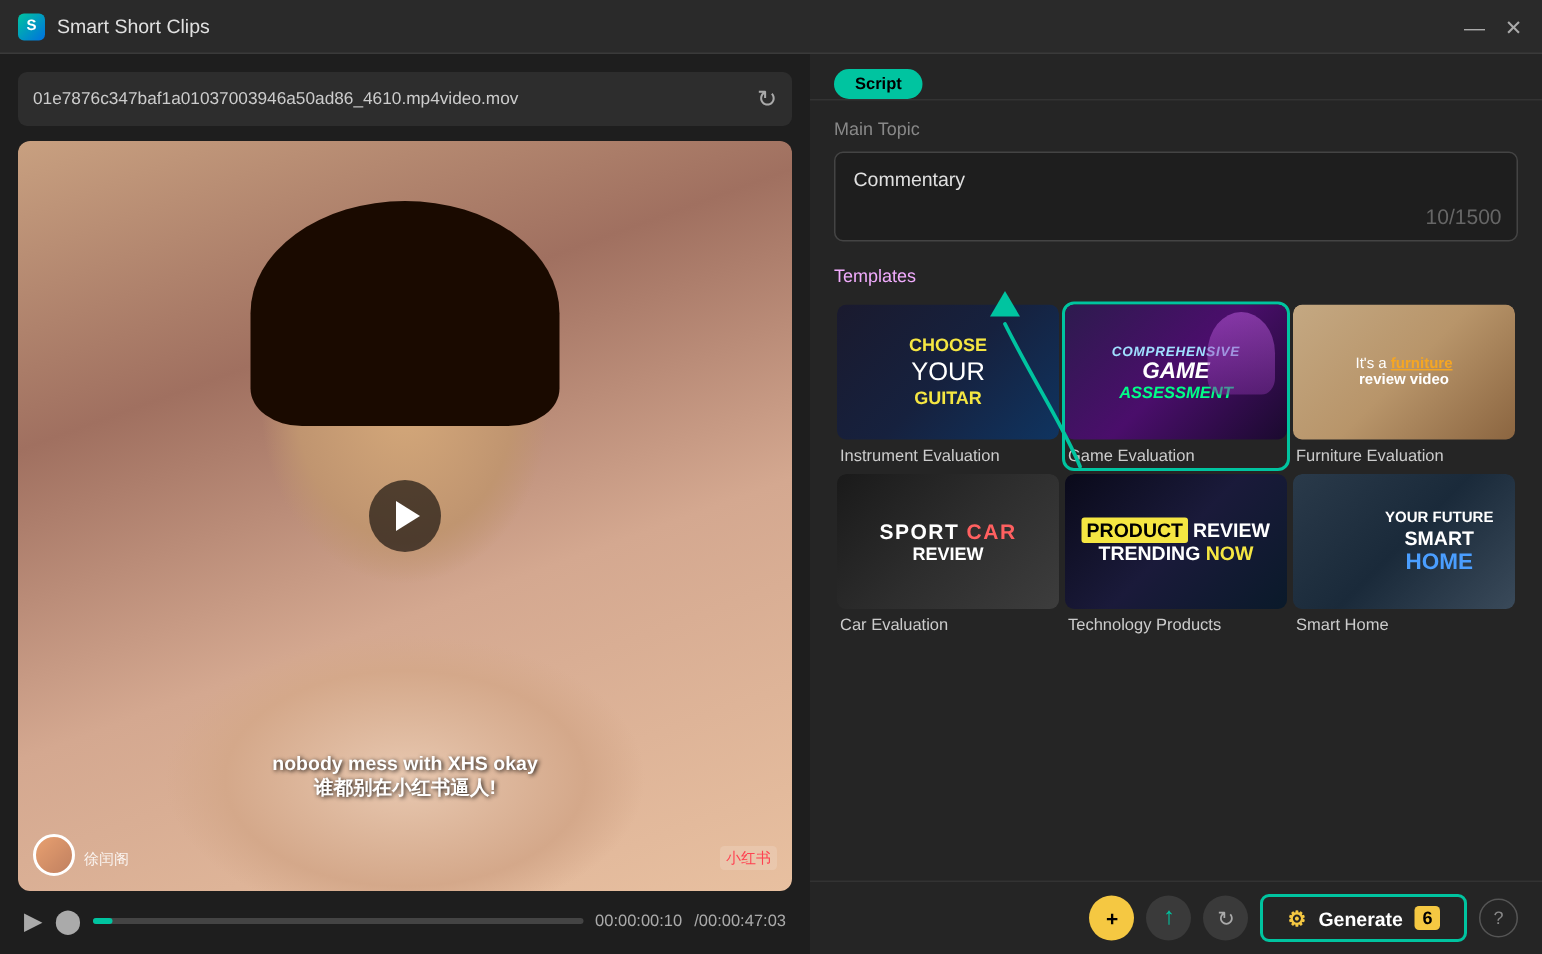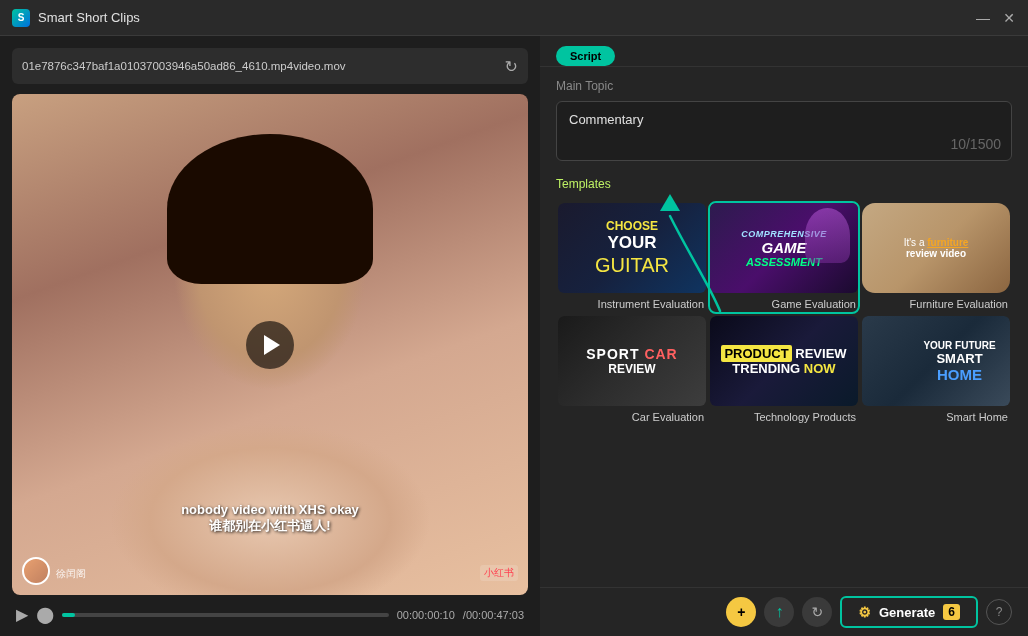--- a/index.html
+++ b/index.html
@@ -283,21 +283,21 @@
     }
 
     
     .templates-section {
       padding: 8px 16px;
       flex: 1;
       overflow-y: auto;
     }
     .templates-label {
       font-size: 12px;
-      color: #bef264;
+      color: #f0abfc;
       margin-bottom: 10px;
     }
     .templates-grid {
       display: grid;
       grid-template-columns: repeat(3, 1fr);
       gap: 0;
     }
     .template-item {
       cursor: pointer;
       border-radius: 8px;
@@ -311,33 +311,32 @@
       width: 100%;
       height: 90px;
       position: relative;
       overflow: hidden;
       border-radius: 6px;
     }
     .template-label {
       font-size: 11px;
       color: #ccc;
       padding: 5px 2px 2px;
-      text-align: right;
+      text-align: left;
     }
 
     
     .tmpl-guitar {
       background: linear-gradient(135deg, #1a1a2e 0%, #16213e 50%, #0f3460 100%);
     }
     .tmpl-game {
       background: linear-gradient(135deg, #2d1b4e 0%, #4a0e6b 50%, #1a0a2e 100%);
     }
     .tmpl-furniture {
       background: linear-gradient(135deg, #c4a882 0%, #b8956a 50%, #8b6540 100%);
-      border-radius: 13px;
     }
     .tmpl-car {
       background: linear-gradient(135deg, #1a1a1a 0%, #2d2d2d 50%, #3d3d3d 100%);
     }
     .tmpl-tech {
       background: linear-gradient(135deg, #0a0a1a 0%, #1a1a3a 50%, #0a1a2a 100%);
     }
     .tmpl-home {
       background: linear-gradient(135deg, #2a3a4a 0%, #1a2a3a 50%, #3a4a5a 100%);
     }
@@ -474,21 +473,21 @@
     </div>
 
     <div class="video-container">
       <div class="video-bg">
         <div class="person-silhouette"></div>
         <div class="hair"></div>
         <div class="play-button">
           <div class="play-triangle"></div>
         </div>
         <div class="video-subtitle">
-          <span>nobody video with XHS okay</span>
+          <span>nobody mess with XHS okay</span>
           <span>谁都别在小红书逼人!</span>
         </div>
         <div class="avatar-badge"></div>
         <div class="username-badge">徐闰阁</div>
         <div class="platform-badge">小红书</div>
       </div>
     </div>
 
     <div class="controls-bar">
       <span class="ctrl-btn">▶</span>
@@ -527,22 +526,22 @@
 
     <div class="templates-section">
       <div class="templates-label">Templates</div>
       <div class="templates-grid">
 
         <div class="template-item">
           <div class="template-thumb tmpl-guitar">
             <div class="tmpl-overlay">
               <div style="text-align:center; line-height:1.2;">
                 <div style="color:#f5e642; font-size:12px; font-weight:900; text-transform:uppercase;">CHOOSE</div>
-                <div style="color:white; font-size:17px; font-weight:700; text-transform:uppercase;">YOUR</div>
-                <div style="color:#f5e642; font-size:20px; font-weight:400; text-transform:uppercase;">GUITAR</div>
+                <div style="color:white; font-size:17px; font-weight:400; text-transform:uppercase;">YOUR</div>
+                <div style="color:#f5e642; font-size:12px; font-weight:700; text-transform:uppercase;">GUITAR</div>
               </div>
             </div>
           </div>
           <div class="template-label">Instrument Evaluation</div>
         </div>
 
         <div class="template-item selected">
           <div class="template-thumb tmpl-game">
             <div class="tmpl-overlay">
               <div style="text-align:center;font-style:italic;">

